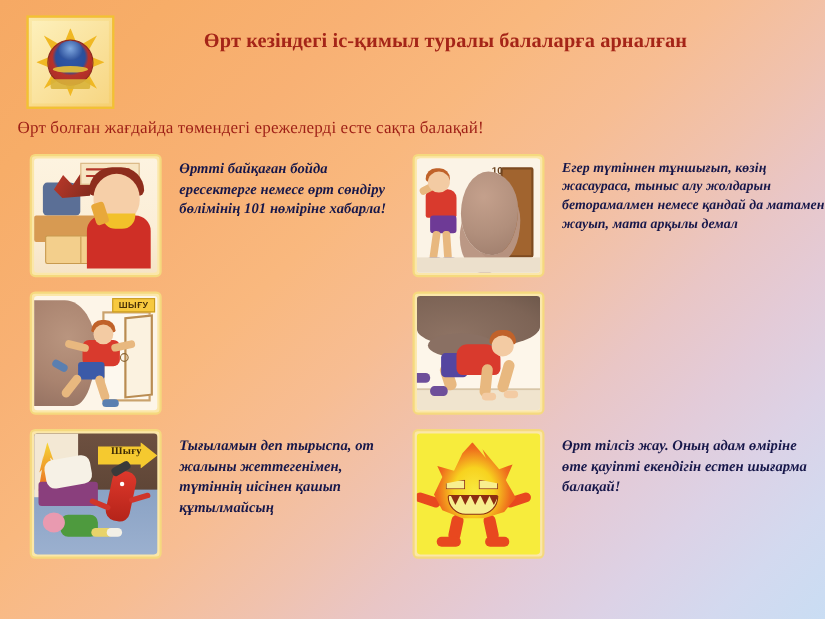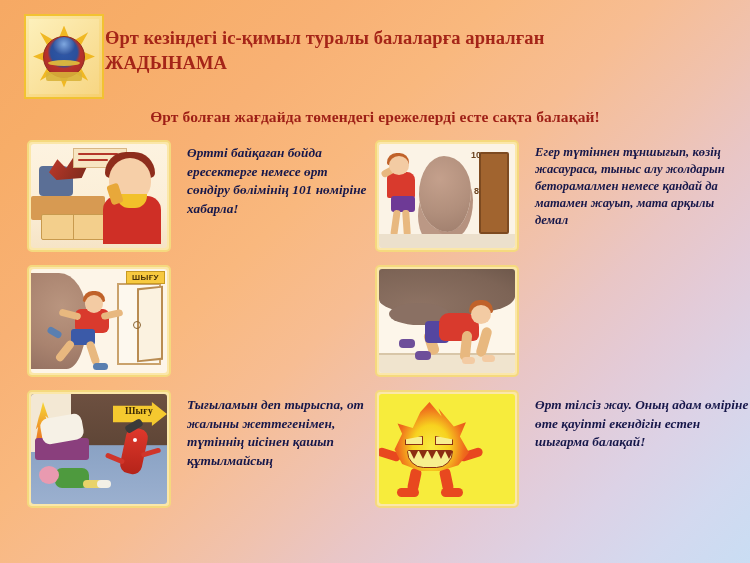--- a/index.html
+++ b/index.html
@@ -111,36 +111,37 @@
     border-radius: 2px;
     opacity: .9;
   }
 
   
   .title-block {
     position: absolute;
     left: 105px;
     top: 26px;
     width: 600px;
+    text-align: center;
   }
   .title-line {
     color: #a52518;
     font-weight: bold;
     font-size: 18.5px;
     line-height: 25px;
     letter-spacing: 0.1px;
   }
   .subtitle {
     position: absolute;
-    left: 25px;
+    left: 16px;
     top: 108px;
     width: 700px;
-    text-align: center;
+    text-align: left;
     color: #9e1f16;
-    font-weight: bold;
+    font-weight: normal;
     font-size: 15.5px;
     letter-spacing: 0.1px;
   }
 
   
   .grid {
     position: absolute;
     left: 0;
     top: 140px;
     width: 750px;
@@ -156,21 +157,21 @@
   .cell {
     display: flex;
     align-items: flex-start;
     box-sizing: border-box;
   }
   .cell-left  { width: 370px; padding-left: 27px; }
   .cell-right { width: 380px; padding-left: 5px; }
 
   .thumb {
     flex: 0 0 auto;
-    width: 144px;
+    width: 120px;
     height: 112px;
     border: 2px solid #f5d97e;
     background: #fbe7a9;
     border-radius: 5px;
     box-sizing: border-box;
     position: relative;
     overflow: hidden;
   }
   .thumb-3 { height: 118px; }
 
@@ -442,21 +443,20 @@
       <div class="star8"></div>
       <div class="emblem-circle"></div>
       <div class="emblem-core"></div>
       <div class="emblem-wings"></div>
       <div class="emblem-band"></div>
     </div>
   </div>
 
   <div class="title-block">
     <div class="title-line">Өрт кезіндегі іс-қимыл туралы балаларға арналған</div>
-    <div class="title-line">ЖАДЫНАМА</div>
   </div>
 
   <div class="subtitle">Өрт болған жағдайда төмендегі ережелерді есте сақта балақай!</div>
 
   <div class="grid">
 
     <div class="row row-1">
 
       <div class="cell cell-left">
         <div class="thumb">

